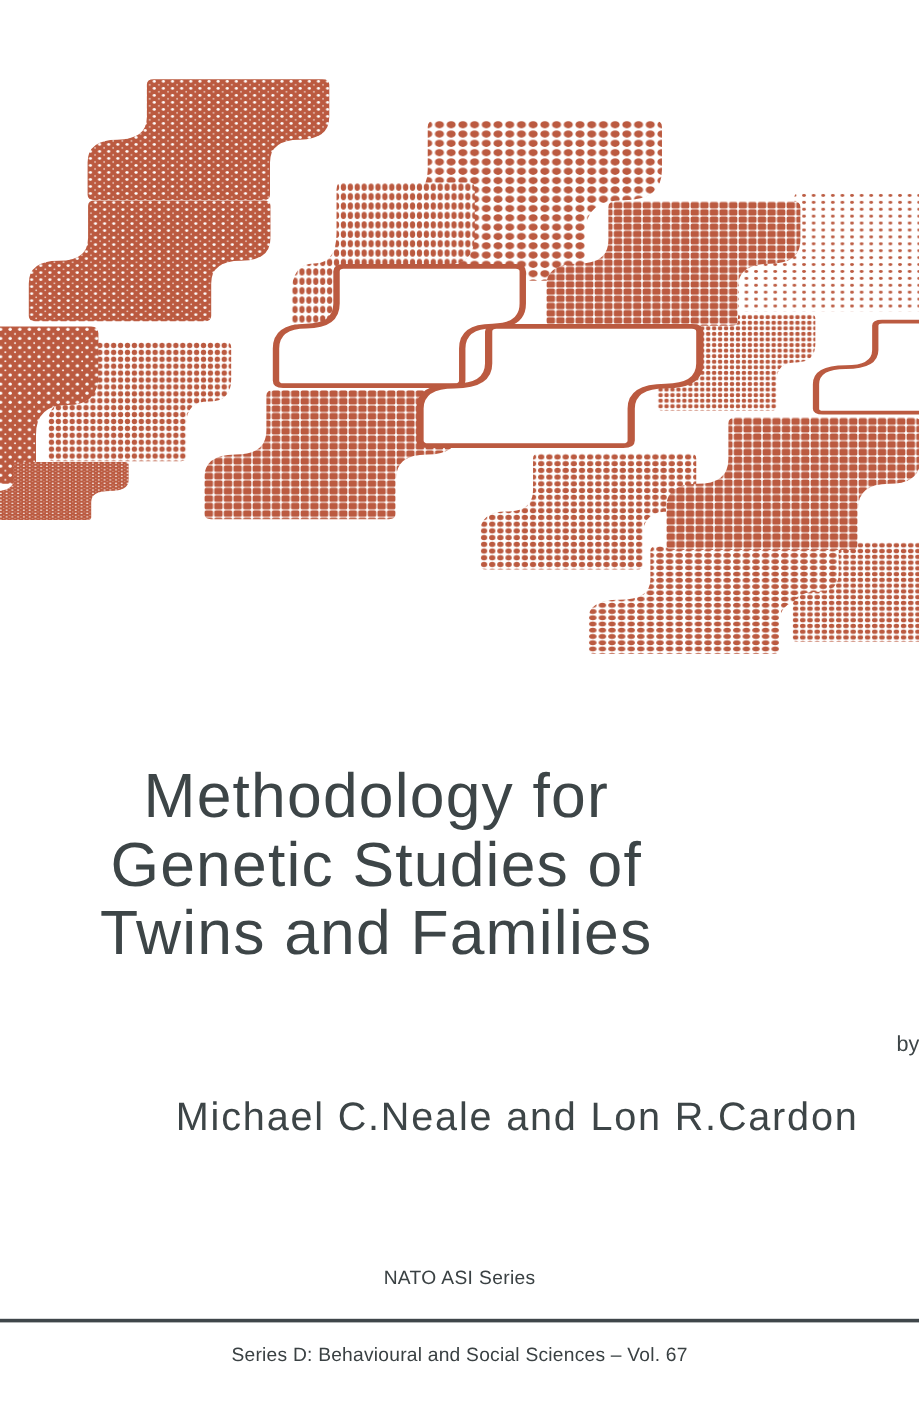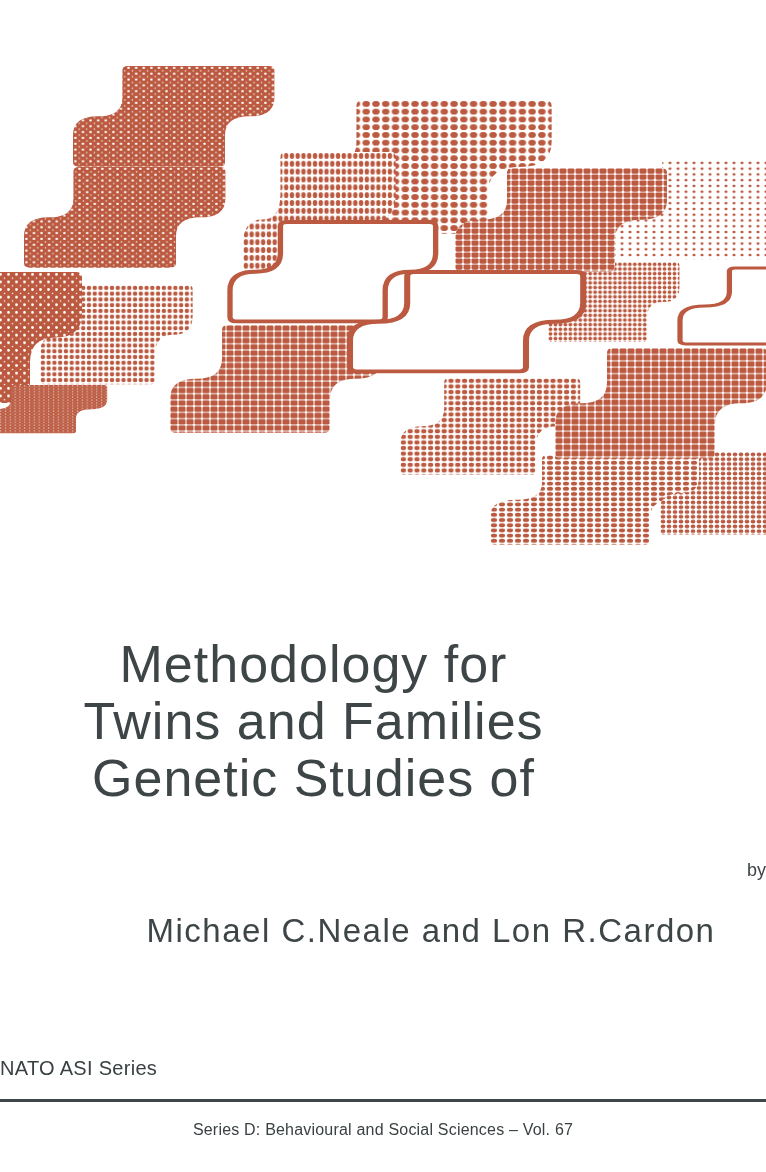--- a/index.html
+++ b/index.html
@@ -53,22 +53,23 @@
     font-size: 33px;
     letter-spacing: 1.5px;
     font-weight: 400;
     padding-left: 48px;
   }
   .series-name {
     position: absolute;
     top: 1057px;
     left: 0;
     width: 766px;
+    text-align: center;
     color: #3a4143;
-    font-size: 20px;
+    font-size: 16px;
     letter-spacing: 0.3px;
   }
   .series-rule {
     position: absolute;
     top: 1099px;
     left: 0;
     width: 766px;
     height: 3px;
     background: #3f464a;
   }
@@ -134,22 +135,22 @@
 
     <g>
       <use href="#pz" fill="#ffffff" stroke="#bb5a40" stroke-width="5.5" vector-effect="non-scaling-stroke" transform="translate(230,222) scale(0.97,0.72)"></use>
       <use href="#pz" fill="#ffffff" stroke="#bb5a40" stroke-width="5.5" vector-effect="non-scaling-stroke" transform="translate(350,272) scale(1.10,0.72)"></use>
       <use href="#pz" fill="#ffffff" stroke="#bb5a40" stroke-width="5.5" vector-effect="non-scaling-stroke" transform="translate(680,268) scale(0.95,0.55)"></use>
     </g>
   </svg>
 
   <div class="title-block">
     <div>Methodology for</div>
+    <div>Genetic Studies of</div>
     <div>Twins and Families</div>
-    <div>Genetic Studies of</div>
   </div>
 
   <div class="byline">by</div>
 
   <div class="authors">Michael C.Neale and Lon R.Cardon</div>
 
   <div class="series-name">NATO ASI Series</div>
 
   <div class="series-rule"></div>
 

